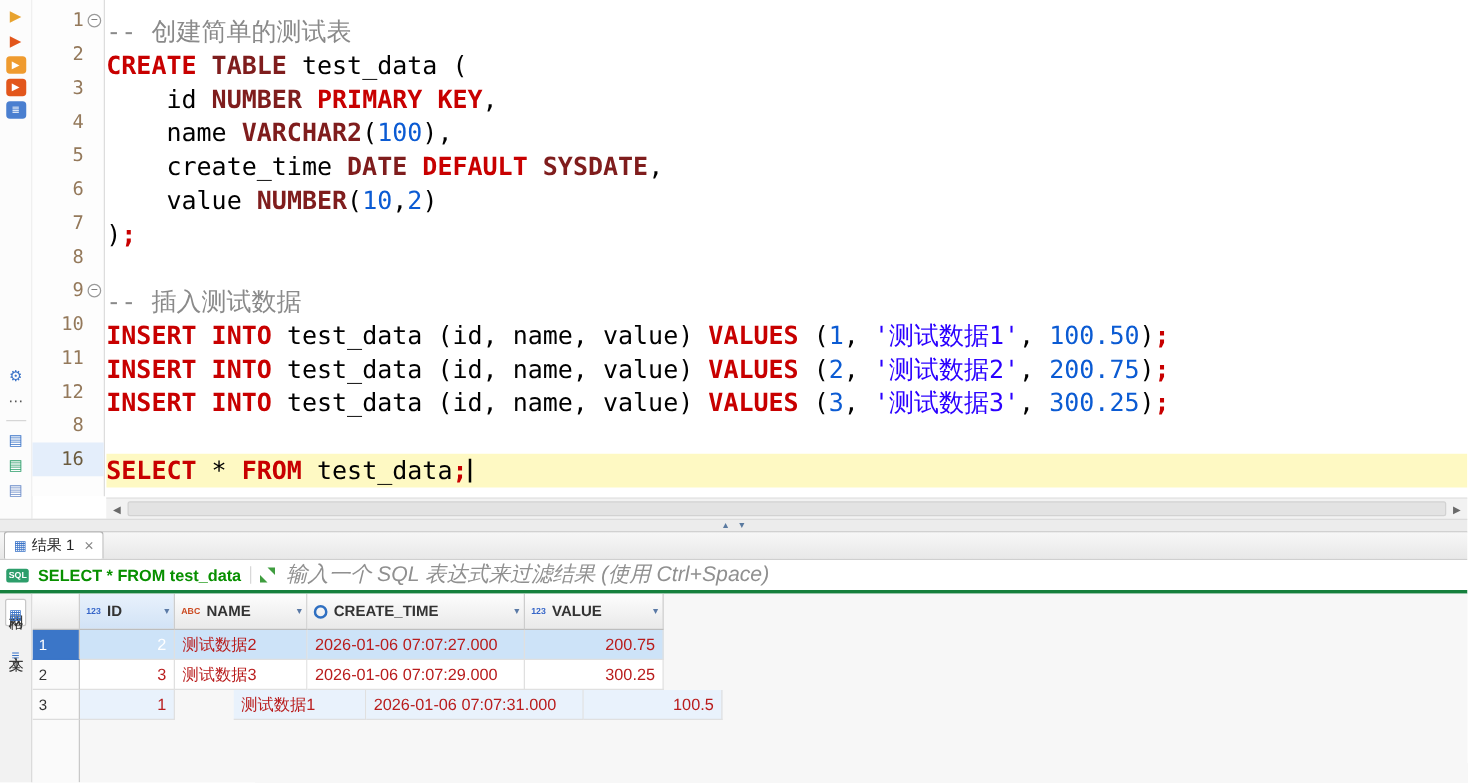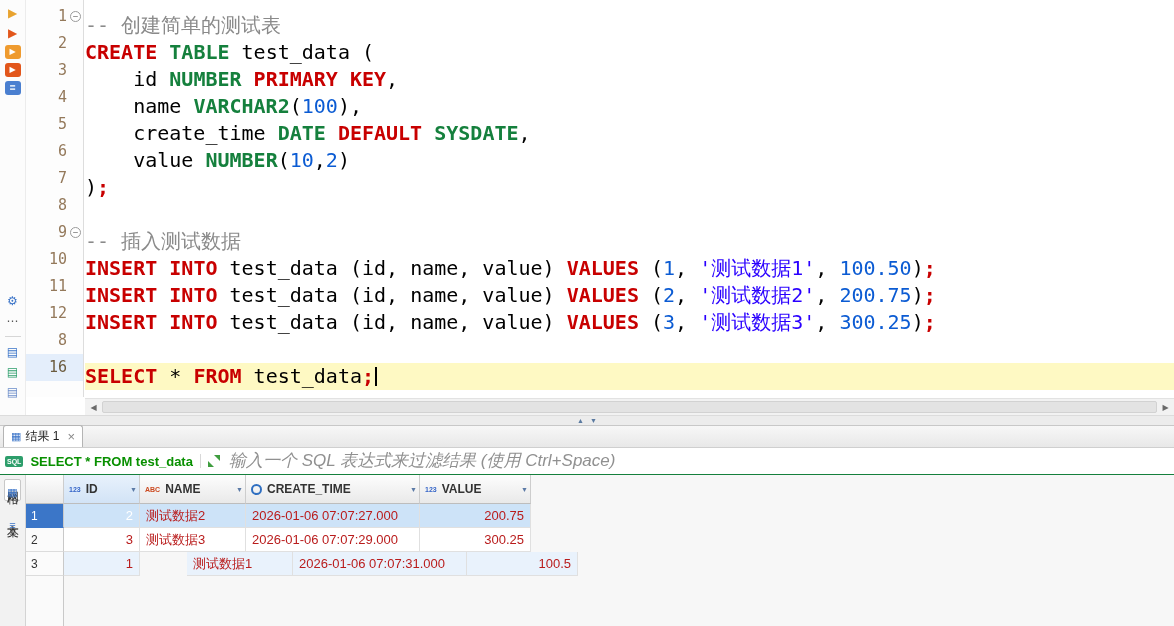--- a/index.html
+++ b/index.html
@@ -17,21 +17,21 @@
 
   .gutter{position:absolute;left:26px;top:0;width:58px;height:397px;background:#fdfdfd;border-right:1px solid #ddd;box-sizing:border-box;padding-top:3px;font-family:"DejaVu Sans Mono",monospace;font-size:15px;}
   .gutter-line{height:27px;line-height:27px;text-align:right;padding-right:16px;color:#94795b;position:relative;}
   .gutter-line.current{background:#e4eefb;color:#6b5b3e;}
   .fold-icon{position:absolute;right:2px;top:8px;width:11px;height:11px;border:1px solid #9a9a9a;border-radius:50%;font-size:9px;line-height:9px;text-align:center;color:#777;background:#fff;box-sizing:border-box;}
 
   .code{position:absolute;left:85px;top:0;right:0;height:397px;padding-top:12px;font-family:"DejaVu Sans Mono",monospace;font-size:20px;white-space:pre;overflow:hidden;}
   .code-line{height:27px;line-height:27px;}
   .code-line.current{background:#fef9c3;}
   .tok-keyword{color:#c80000;font-weight:bold;}
-  .tok-type{color:#15803d;font-weight:bold;}
+  .tok-type{color:#7f1d1d;font-weight:bold;}
   .tok-number{color:#0b5bd3;}
   .tok-string{color:#2a00ff;}
   .tok-comment{color:#8a8a8a;}
   .tok-plain{color:#000;}
   .tok-delim{color:#c80000;font-weight:bold;}
   .caret{display:inline-block;width:2px;height:19px;background:#000;vertical-align:-3px;margin-left:1px;}
 
   .hscroll{position:absolute;left:85px;right:0;top:398px;height:17px;background:#f2f2f2;border-top:1px solid #e2e2e2;box-sizing:border-box;}
   .sb-arrow{position:absolute;top:0;width:17px;height:16px;font-size:8px;color:#6a6a6a;display:flex;align-items:center;justify-content:center;cursor:pointer;}
   .sb-arrow.left{left:0;}
@@ -42,21 +42,21 @@
   .sash{position:absolute;left:0;top:415px;width:1174px;height:11px;background:#ececec;border-top:1px solid #dcdcdc;border-bottom:1px solid #c8c8c8;box-sizing:border-box;display:flex;align-items:center;justify-content:center;gap:6px;}
   .sash span{font-size:7px;color:#5a7aa0;line-height:1;cursor:pointer;}
 
   
   .tabbar{position:absolute;left:0;top:426px;width:1174px;height:22px;background:linear-gradient(#f7f7f7,#e8e8e8);border-bottom:1px solid #cfcfcf;box-sizing:border-box;display:flex;align-items:flex-end;padding-left:3px;}
   .tab{display:flex;align-items:center;gap:4px;height:21px;padding:0 7px;background:#fff;border:1px solid #b4b4b4;border-bottom:none;border-radius:3px 3px 0 0;font-size:12px;color:#222;cursor:pointer;}
   .tab-icon{color:#3b74c8;font-size:11px;}
   .tab-close{color:#888;font-size:13px;margin-left:4px;cursor:pointer;}
 
   
-  .filterbar{position:absolute;left:0;top:448px;width:1174px;height:27px;background:#fff;border-bottom:1px solid #15803d;box-sizing:border-box;display:flex;align-items:center;gap:7px;padding-left:5px;}
+  .filterbar{position:absolute;left:0;top:448px;width:1174px;height:27px;background:#fff;border-bottom:3px solid #15803d;box-sizing:border-box;display:flex;align-items:center;gap:7px;padding-left:5px;}
   .sql-badge{font-size:7px;font-weight:bold;color:#fff;background:#2d9e6b;border-radius:2px;padding:2px 2px;line-height:1;}
   .filter-query{color:#089000;font-weight:bold;font-size:13px;white-space:nowrap;cursor:pointer;}
   .vsep{width:1px;height:14px;background:#d8d8d8;}
   .expand-icon{position:relative;width:12px;height:12px;cursor:pointer;flex:0 0 auto;}
   .expand-icon::before{content:"";position:absolute;right:0;top:0;border-left:6px solid transparent;border-top:6px solid #3f9d3f;}
   .expand-icon::after{content:"";position:absolute;left:0;bottom:0;border-right:6px solid transparent;border-bottom:6px solid #3f9d3f;}
   .filter-input{border:none;outline:none;flex:1;font-size:17px;font-style:italic;color:#555;font-family:"Liberation Sans",sans-serif;background:transparent;}
   .filter-input::placeholder{color:#909090;font-style:italic;}
 
   

